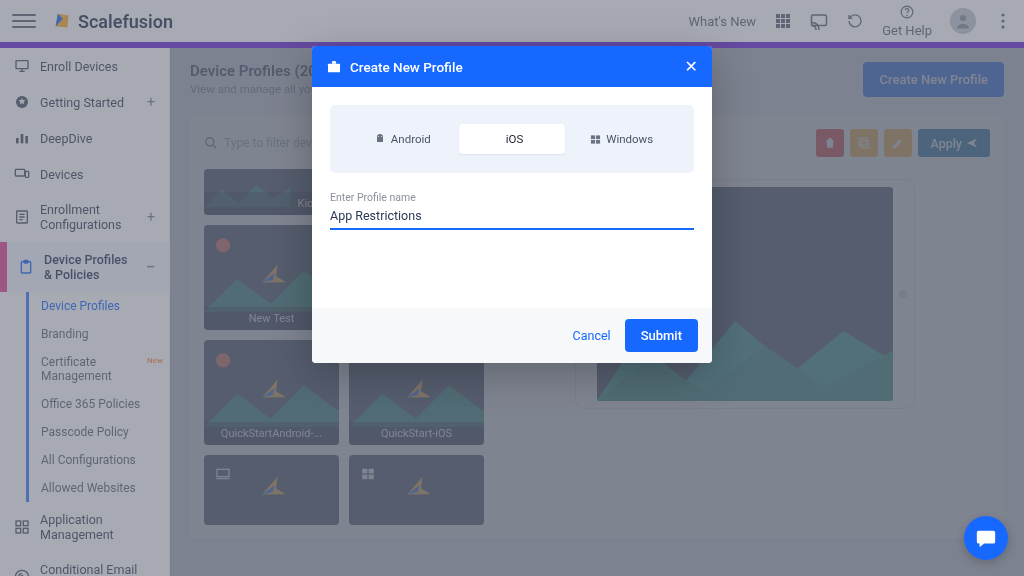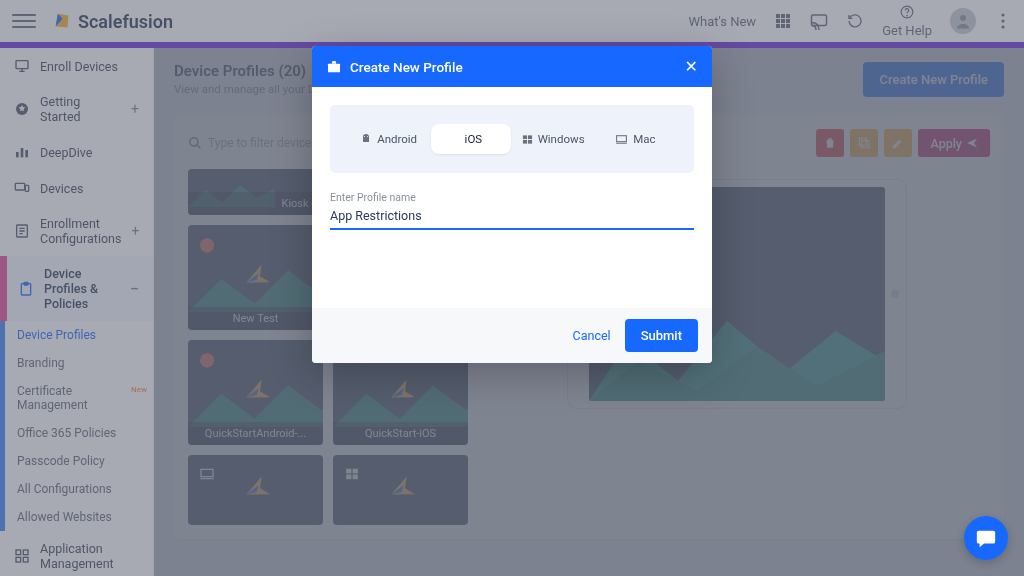--- a/index.html
+++ b/index.html
@@ -10,42 +10,42 @@
 .hamburger { width: 24px; height: 24px; display:flex; flex-direction:column; justify-content:center; gap:4px; cursor:pointer; margin-right:16px; }
 .hamburger span { height:2px; background:#5f6773; border-radius:1px; }
 .brand { display:flex; align-items:center; gap:6px; font-size:18px; font-weight:600; color:#2b3a55; }
 .brand-icon { width:20px; height:20px; transform: rotate(-30deg); }
 .topbar-right { margin-left:auto; display:flex; align-items:center; gap:18px; color:#5f6773; font-size:13px; }
 .top-icon { width:18px; height:18px; display:inline-flex; align-items:center; justify-content:center; }
 .avatar { width:26px; height:26px; border-radius:50%; background:#c5c9d3; display:flex; align-items:center; justify-content:center; }
 
 
 .shell { display:flex; height: calc(576px - 48px); }
-.sidebar { width:154px; background:#fff; border-right:1px solid #eceef2; overflow-y:auto; }
+.sidebar { width:170px; background:#fff; border-right:1px solid #eceef2; overflow-y:auto; }
 .nav-item { display:flex; align-items:center; padding:10px 14px; font-size:12.5px; color:#3d4457; gap:10px; cursor:pointer; position:relative; }
 .nav-item .plus { margin-left:auto; font-size:14px; color:#7b828f; }
 .nav-item.active { background:#f5f8ff; border-left:7px solid #ec4899; padding-left:11px; color:#2b3a55; font-weight:500; }
 .nav-icon { width:16px; height:16px; flex-shrink:0; display:inline-flex; align-items:center; justify-content:center; }
-.sub-items { border-left:5px solid #3b82f6; }
+.sub-items { border-left:3px solid #3b82f6; margin-left:26px; }
 .sub-items div { font-size:12px; padding:7px 12px; color:#5f6773; cursor:pointer; position:relative; }
 .sub-items div.sub-active { color:#1668ff; }
 .new-badge { font-size:8px; color:#ff7b2e; position:absolute; top:8px; right:6px; }
 
 .main { flex:1; background:#f4f6fa; position:relative; overflow:hidden; }
 .header-row { display:flex; align-items:flex-start; padding:14px 20px 4px 20px; }
 .page-title { font-size:15px; font-weight:600; color:#2b3a55; }
 .page-sub { font-size:11.5px; color:#7b828f; margin-top:2px; }
 .create-btn { margin-left:auto; background:#1668ff; color:#fff; border:none; padding:10px 16px; border-radius:4px; font-size:13px; font-weight:500; cursor:pointer; }
 
 .content-card { background:#fff; margin:14px 20px; border-radius:6px; padding:14px; box-shadow:0 1px 2px rgba(0,0,0,.04); }
 .toolbar { display:flex; align-items:center; gap:8px; margin-bottom:12px; }
 .search { flex:0 0 300px; display:flex; align-items:center; gap:6px; font-size:12px; color:#9aa1ae; }
 .action-btns { margin-left:auto; display:flex; gap:6px; }
 .sq-btn { width:28px; height:28px; border-radius:3px; display:flex; align-items:center; justify-content:center; color:#fff; font-size:14px; }
-.apply-btn { background:#be185d; color:#fff; border:none; padding:6px 12px; border-radius:3px; font-size:12.5px; font-weight:500; display:flex; align-items:center; gap:4px; }
+.apply-btn { background:#0369a1; color:#fff; border:none; padding:6px 12px; border-radius:3px; font-size:12.5px; font-weight:500; display:flex; align-items:center; gap:4px; }
 
 .layout2 { display:flex; gap:16px; }
 .grid-col { width:280px; }
 .grid { display:grid; grid-template-columns: repeat(2, 1fr); gap:10px; }
 .tile { height:105px; border-radius:4px; background:#2f4457; position:relative; overflow:hidden; }
 .tile.wide { grid-column: 1 / span 2; height:46px; }
 .tile-label { position:absolute; bottom:0; left:0; right:0; background:rgba(20,30,40,.55); color:#fff; font-size:11px; padding:5px 8px; text-align:center; white-space:nowrap; overflow:hidden; text-overflow:ellipsis; }
 .tile-mtn { position:absolute; bottom:18px; left:0; right:0; height:50px; }
 .tile .os { position:absolute; top:8px; left:8px; width:22px; height:22px; display:flex; align-items:center; justify-content:center; font-size:14px; }
 .tile .paper { position:absolute; top:50%; left:50%; width:26px; height:26px; margin:-13px 0 0 -13px; transform:rotate(-25deg); }
@@ -61,21 +61,21 @@
 .app-icon .lbl { color:#fff; font-size:9px; }
 
 
 .overlay { position:absolute; inset:0; background:rgba(94,101,116,.55); z-index:50; }
 .modal { position:absolute; top:46px; left:50%; transform:translateX(-50%); width:400px; background:#fff; border-radius:4px; box-shadow:0 10px 40px rgba(0,0,0,.25); z-index:60; overflow:hidden; }
 .modal-header { background:#1668ff; color:#fff; padding:11px 14px; font-size:13.5px; font-weight:500; display:flex; align-items:center; gap:8px; }
 .modal-header .close { margin-left:auto; cursor:pointer; font-size:16px; }
 .modal-body { padding:18px 18px 8px; }
 .seg { display:flex; background:#eef2fa; border-radius:5px; padding:19px; gap:3px; margin-bottom:18px; }
 .seg-item { flex:1; text-align:center; font-size:11.5px; color:#4b5568; padding:8px 4px; border-radius:4px; display:flex; align-items:center; justify-content:center; gap:5px; cursor:pointer; }
-.seg-item.active { background:#fff; color:#1a1f2b; box-shadow:0 1px 2px rgba(0,0,0,.08);border-radius:8px; }
+.seg-item.active { background:#fff; color:#1a1f2b; box-shadow:0 1px 2px rgba(0,0,0,.08); }
 .field-label { font-size:10.5px; color:#8a909c; }
 .text-input { width:100%; border:none; border-bottom:2px solid #1668ff; padding:4px 0 5px; font-size:12.5px; outline:none; color:#2b3a55; margin-bottom:70px; }
 .modal-footer { background:#f7f8fa; padding:11px 14px; display:flex; justify-content:flex-end; gap:14px; align-items:center; }
 .cancel-link { color:#1668ff; font-size:12.5px; cursor:pointer; }
 .submit-btn { background:#1668ff; color:#fff; border:none; padding:9px 16px; border-radius:4px; font-size:13px; font-weight:500; cursor:pointer; }
 
 .chat-bubble { position:fixed; bottom:16px; right:16px; width:44px; height:44px; border-radius:50%; background:#1668ff; display:flex; align-items:center; justify-content:center; z-index:70; box-shadow:0 3px 10px rgba(0,0,0,.2); }
 
 svg { display:block; }
 </style>
@@ -413,27 +413,20 @@
       </div>
       <div class="seg-item">
         <svg width="11" height="11" viewBox="0 0 24 24" fill="#6b7280">
             <rect x="2" y="3" width="9" height="8"></rect>
             <rect x="13" y="3" width="9" height="8"></rect>
             <rect x="2" y="13" width="9" height="8"></rect>
             <rect x="13" y="13" width="9" height="8"></rect>
           </svg>
         <span>Windows</span>
       </div>
-      <div class="seg-item">
-        <svg width="13" height="13" viewBox="0 0 24 24" fill="none" stroke="#6b7280" stroke-width="2">
-            <rect x="3" y="5" width="18" height="11"></rect>
-            <path d="M2 19h20"></path>
-          </svg>
-        <span>Mac</span>
-      </div>
     </div>
     <div class="field-label">Enter Profile name</div>
     <input class="text-input" type="text" value="App Restrictions" style="">
   </div>
   <div class="modal-footer">
     <span class="cancel-link">Cancel</span>
     <button class="submit-btn">Submit</button>
   </div>
 </div>
 

